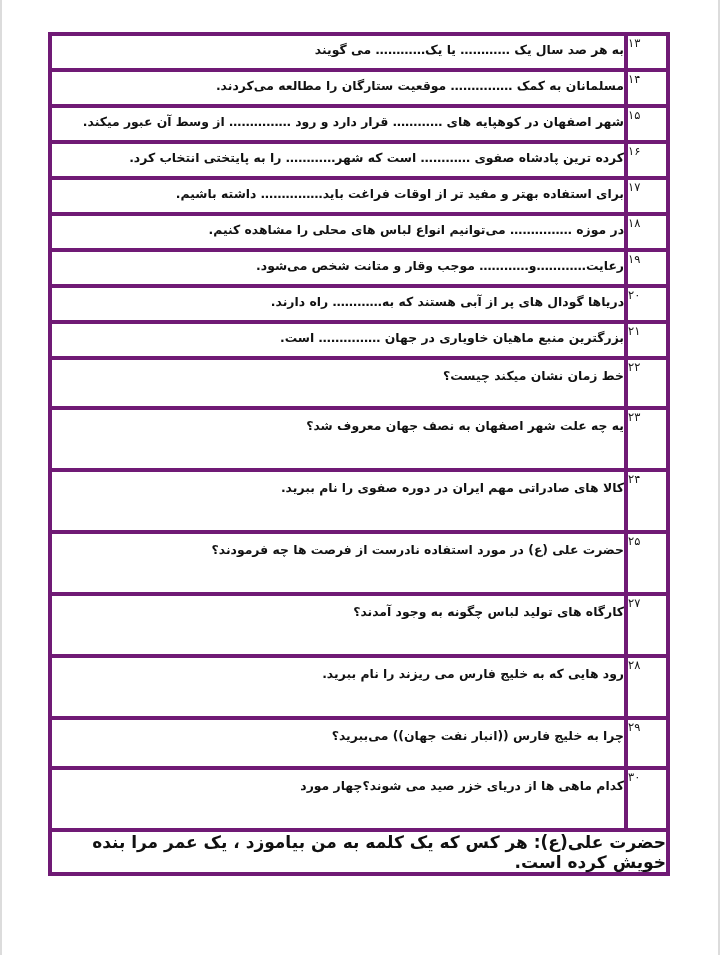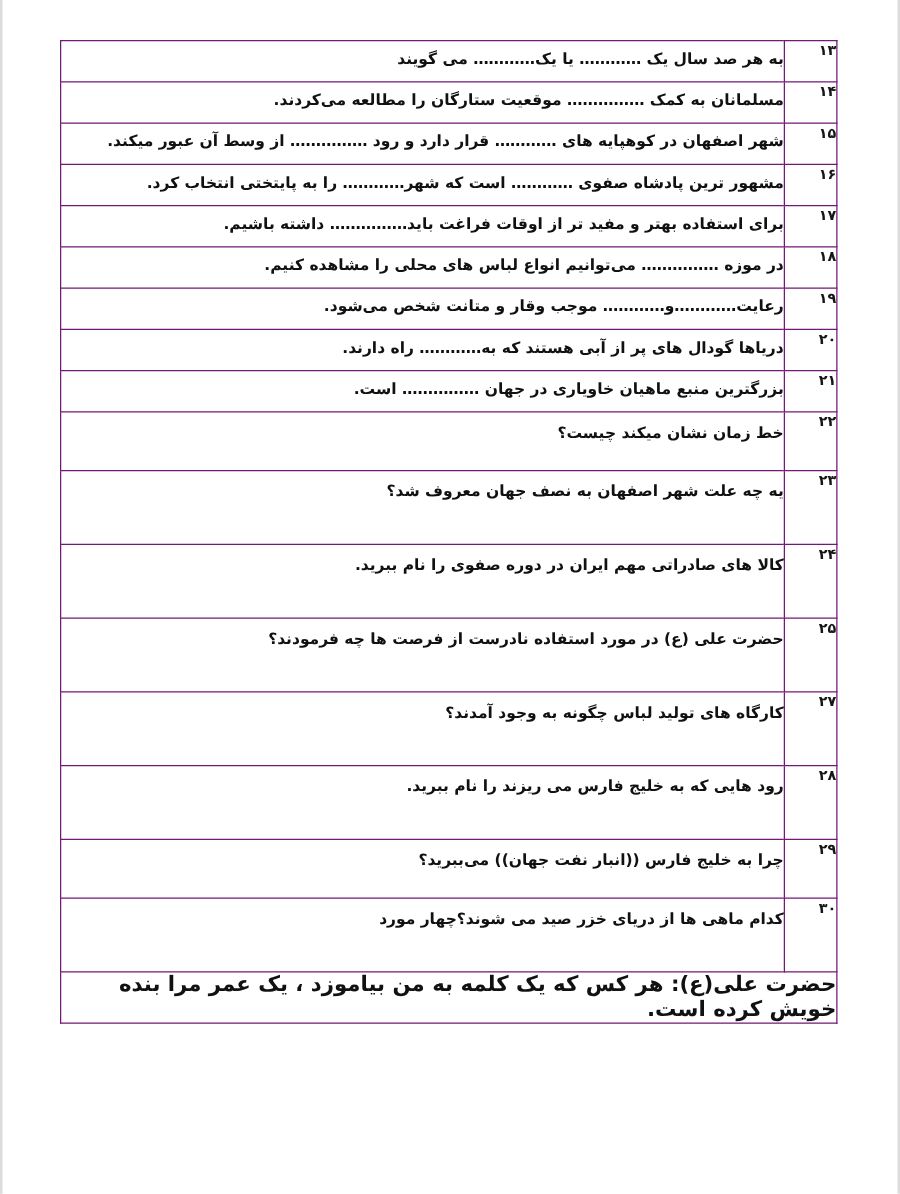--- a/index.html
+++ b/index.html
@@ -35,35 +35,35 @@
   }
 
   table.exam-table {
     width: 100%;
     border-collapse: collapse;
     table-layout: fixed;
     direction: rtl;
   }
 
   table.exam-table td {
-    border: 1px solid #701a75;
+    border: 4px solid #701a75;
     padding: 0;
     vertical-align: top;
     background: #ffffff;
   }
 
   
   col.col-num  { width: 42px; }
   col.col-text { width: auto; }
 
   td.q-num {
-    text-align: right;
+    text-align: left;
     vertical-align: middle;
     font-size: 11.5px;
-    font-weight: 700;
+    font-weight: 400;
     color: #161616;
     font-family: "DejaVu Sans", "Liberation Sans", sans-serif;
     letter-spacing: 0.3px;
   }
 
   td.q-text {
     text-align: right;
     padding: 5px 7px 5px 10px;
     font-size: 12.4px;
     font-weight: 700;
@@ -115,21 +115,21 @@
         <tr class="row-short">
           <td class="q-num">۱۴</td>
           <td class="q-text">مسلمانان به کمک …………… موقعیت ستارگان را مطالعه می‌کردند.</td>
         </tr>
         <tr class="row-short">
           <td class="q-num">۱۵</td>
           <td class="q-text">شهر اصفهان در کوهپایه های ………… قرار دارد و رود …………… از وسط آن عبور میکند.</td>
         </tr>
         <tr class="row-short">
           <td class="q-num">۱۶</td>
-          <td class="q-text">مشهور ترین پادشاه صفوی ………… است که شهر………… را به پایتختی انتخاب کرد.</td>
+          <td class="q-text">کرده ترین پادشاه صفوی ………… است که شهر………… را به پایتختی انتخاب کرد.</td>
         </tr>
         <tr class="row-short">
           <td class="q-num">۱۷</td>
           <td class="q-text">برای استفاده بهتر و مفید تر از اوقات فراغت باید…………… داشته باشیم.</td>
         </tr>
         <tr class="row-short">
           <td class="q-num">۱۸</td>
           <td class="q-text">در موزه …………… می‌توانیم انواع لباس های محلی را مشاهده کنیم.</td>
         </tr>
         <tr class="row-short">

